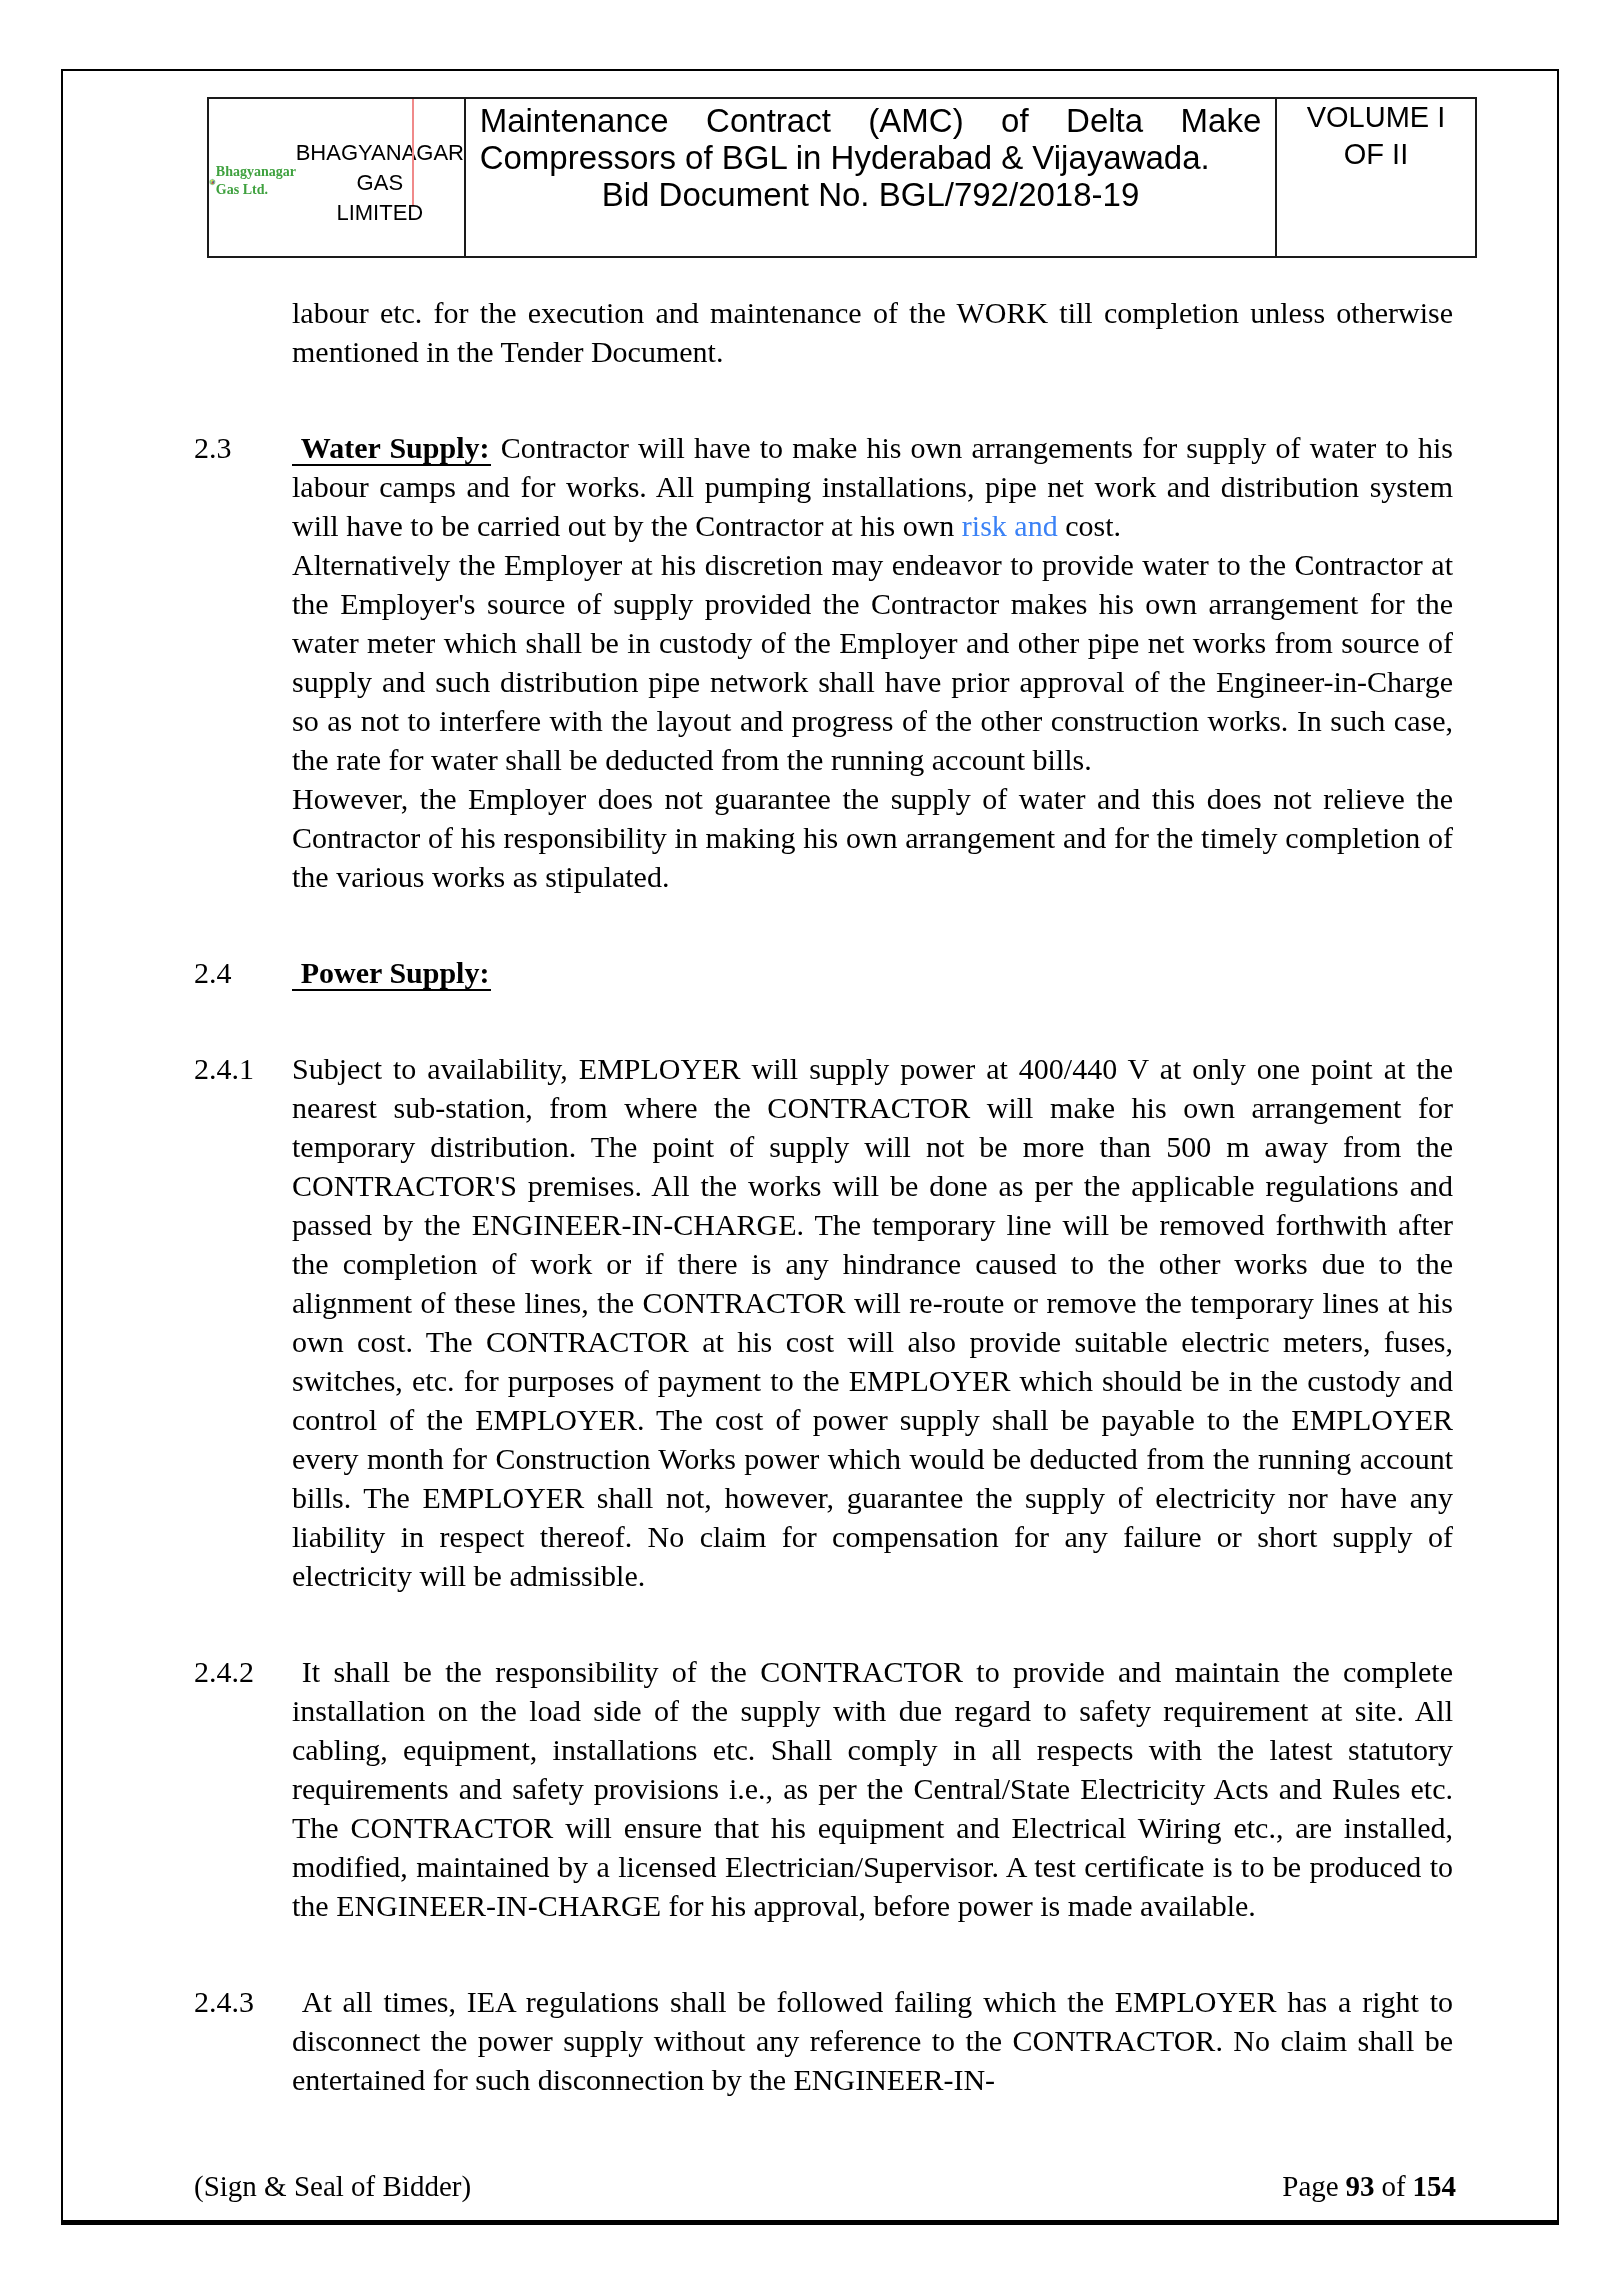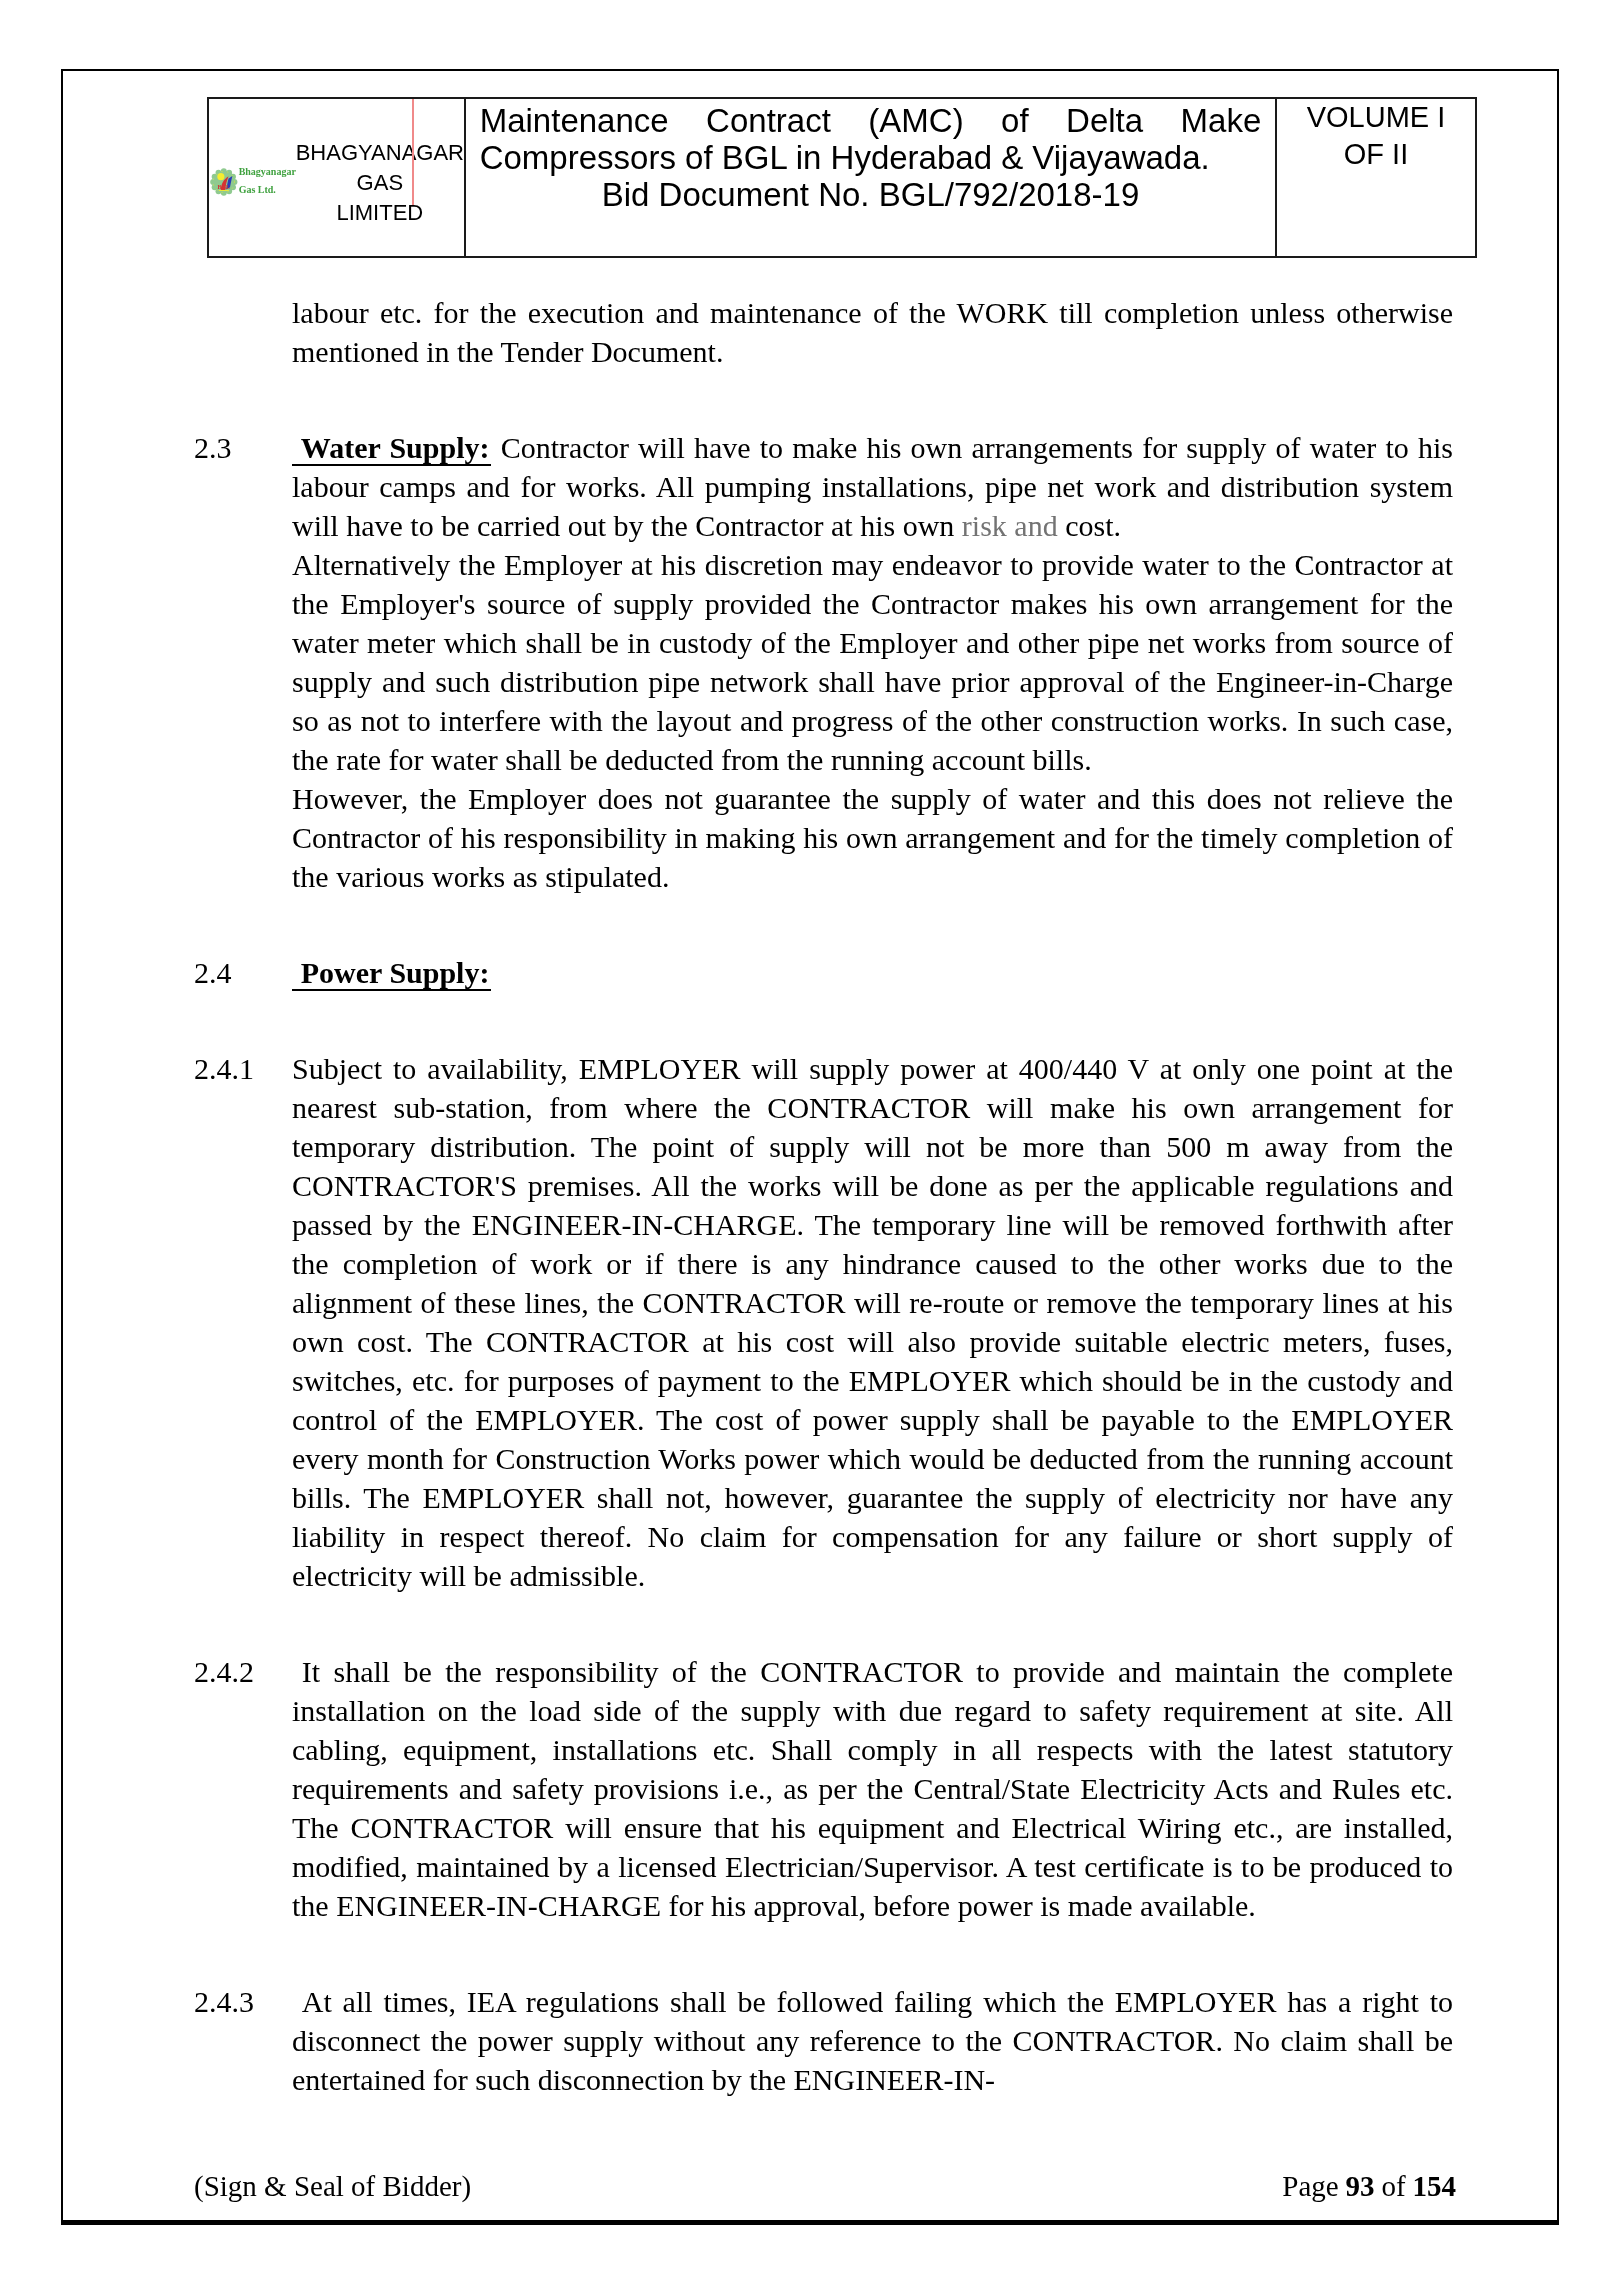--- a/index.html
+++ b/index.html
@@ -17,21 +17,21 @@
     position:absolute; left:144px; top:25.5px; width:1270px; height:161px;
     display:flex; border:2px solid #1a1a1a; box-sizing:border-box; background:#fff;
   }
   .logo-cell {
     width:257px; flex:0 0 257px; border-right:2px solid #1a1a1a; box-sizing:border-box;
     position:relative; display:flex; flex-direction:row; align-items:center;
     padding-top:9px; overflow:hidden;
   }
   .scan-line { position:absolute; left:203px; top:-2px; width:2px; height:108px; background:#f08a8a; }
   .logo-caption {
-    font-family:"Liberation Serif", serif; font-weight:bold; font-size:10px; line-height:17.6px;
+    font-family:"Liberation Serif", serif; font-weight:bold; font-size:14px; line-height:17.6px;
     color:#3fa13f; margin-top:-2px;
   }
   .company-name {
     font-family:"Liberation Sans", sans-serif; font-size:22px; line-height:30px;
     text-align:center; color:#000; margin-top:2px;
   }
   .title-cell {
     flex:1; border-right:2px solid #1a1a1a; box-sizing:border-box; padding:3.9px 13.7px 0 13.7px;
     font-family:"Liberation Sans", sans-serif; font-size:33px; line-height:37px; color:#000;
   }
@@ -46,21 +46,21 @@
   
   .content { position:absolute; left:131px; top:222px; width:1259px; }
   .row { display:flex; }
   .num { flex:0 0 98px; width:98px; font-size:30px; line-height:39px; }
   .txt { flex:1; font-size:30px; line-height:39px; text-align:justify; }
   .p { margin:0; }
   .mt40 { margin-top:57px; }
   .heading-label {
     font-weight:bold; border-bottom:2.9px solid #000; padding-left:8.8px; padding-right:2px;
   }
-  .blue { color:#737373; }
+  .blue { color:#3b82f6; }
   .ind { text-indent:9.8px; }
 
   
   .footer {
     position:absolute; left:131px; right:101px; bottom:15.7px;
     display:flex; justify-content:space-between; align-items:baseline;
     font-size:29px; line-height:35px;
   }
   .pageinfo span, .pageinfo b { margin-left:6.9px; }
   .pageinfo span:first-child { margin-left:0; }

